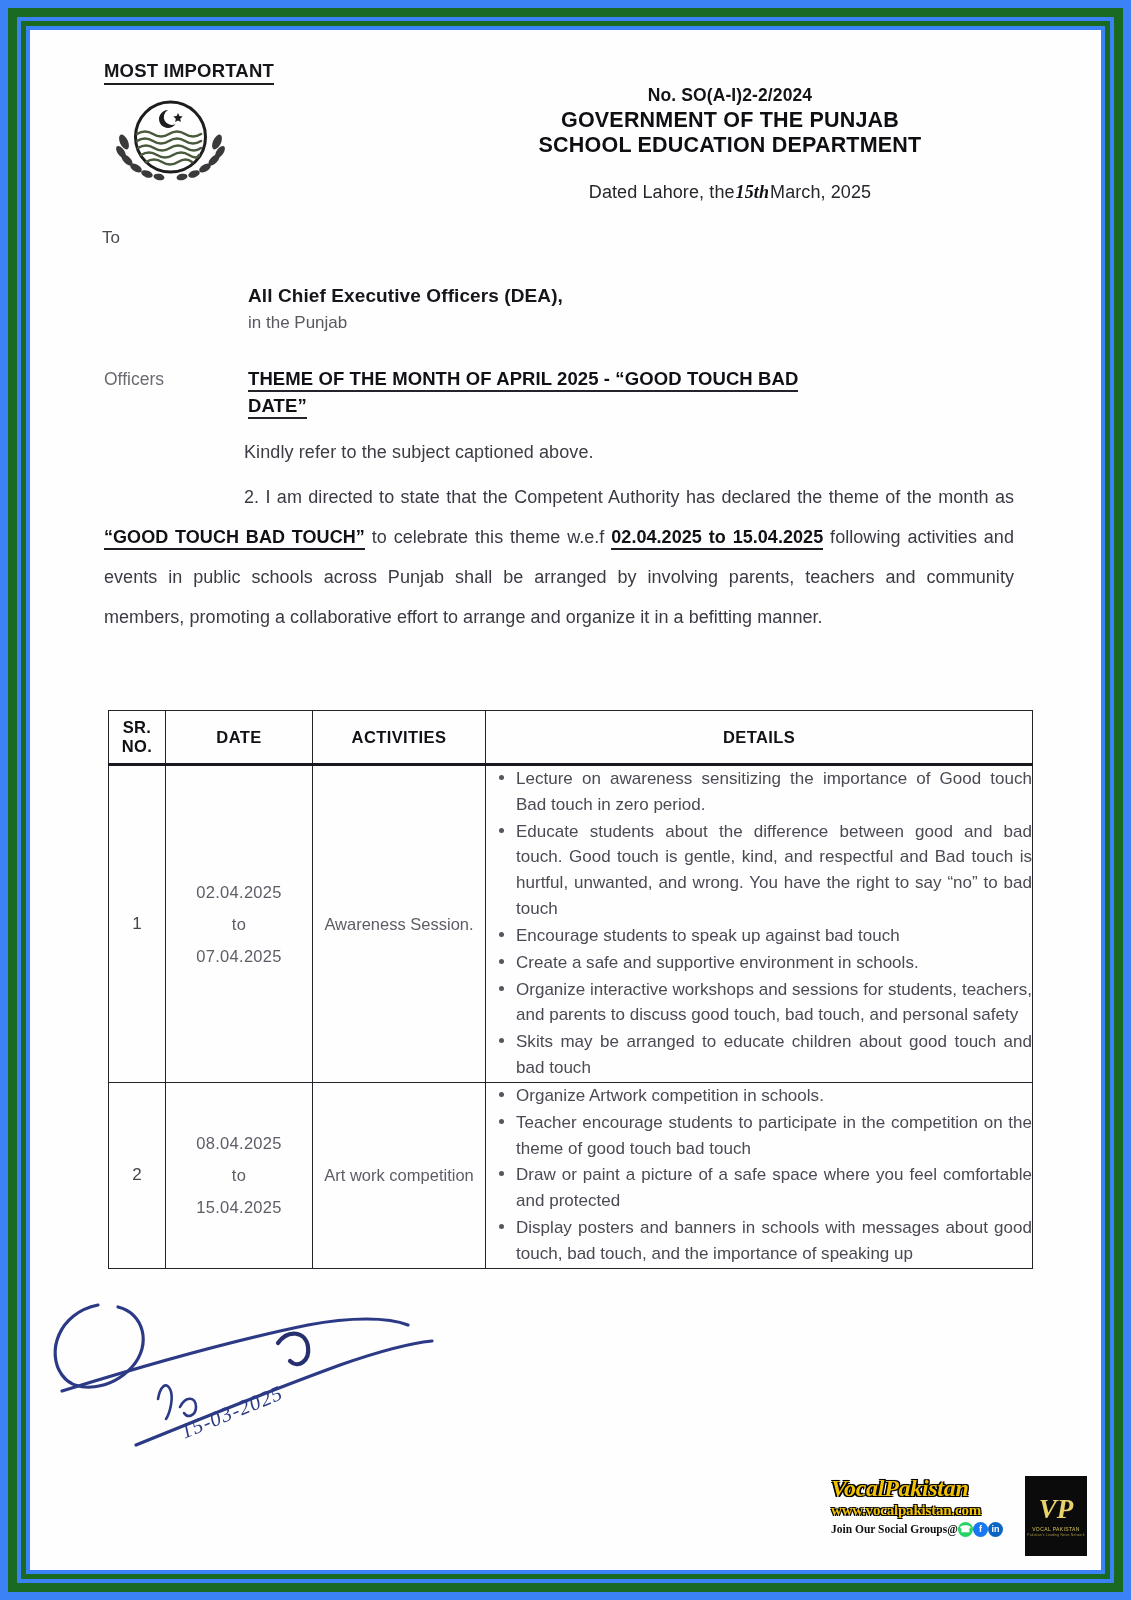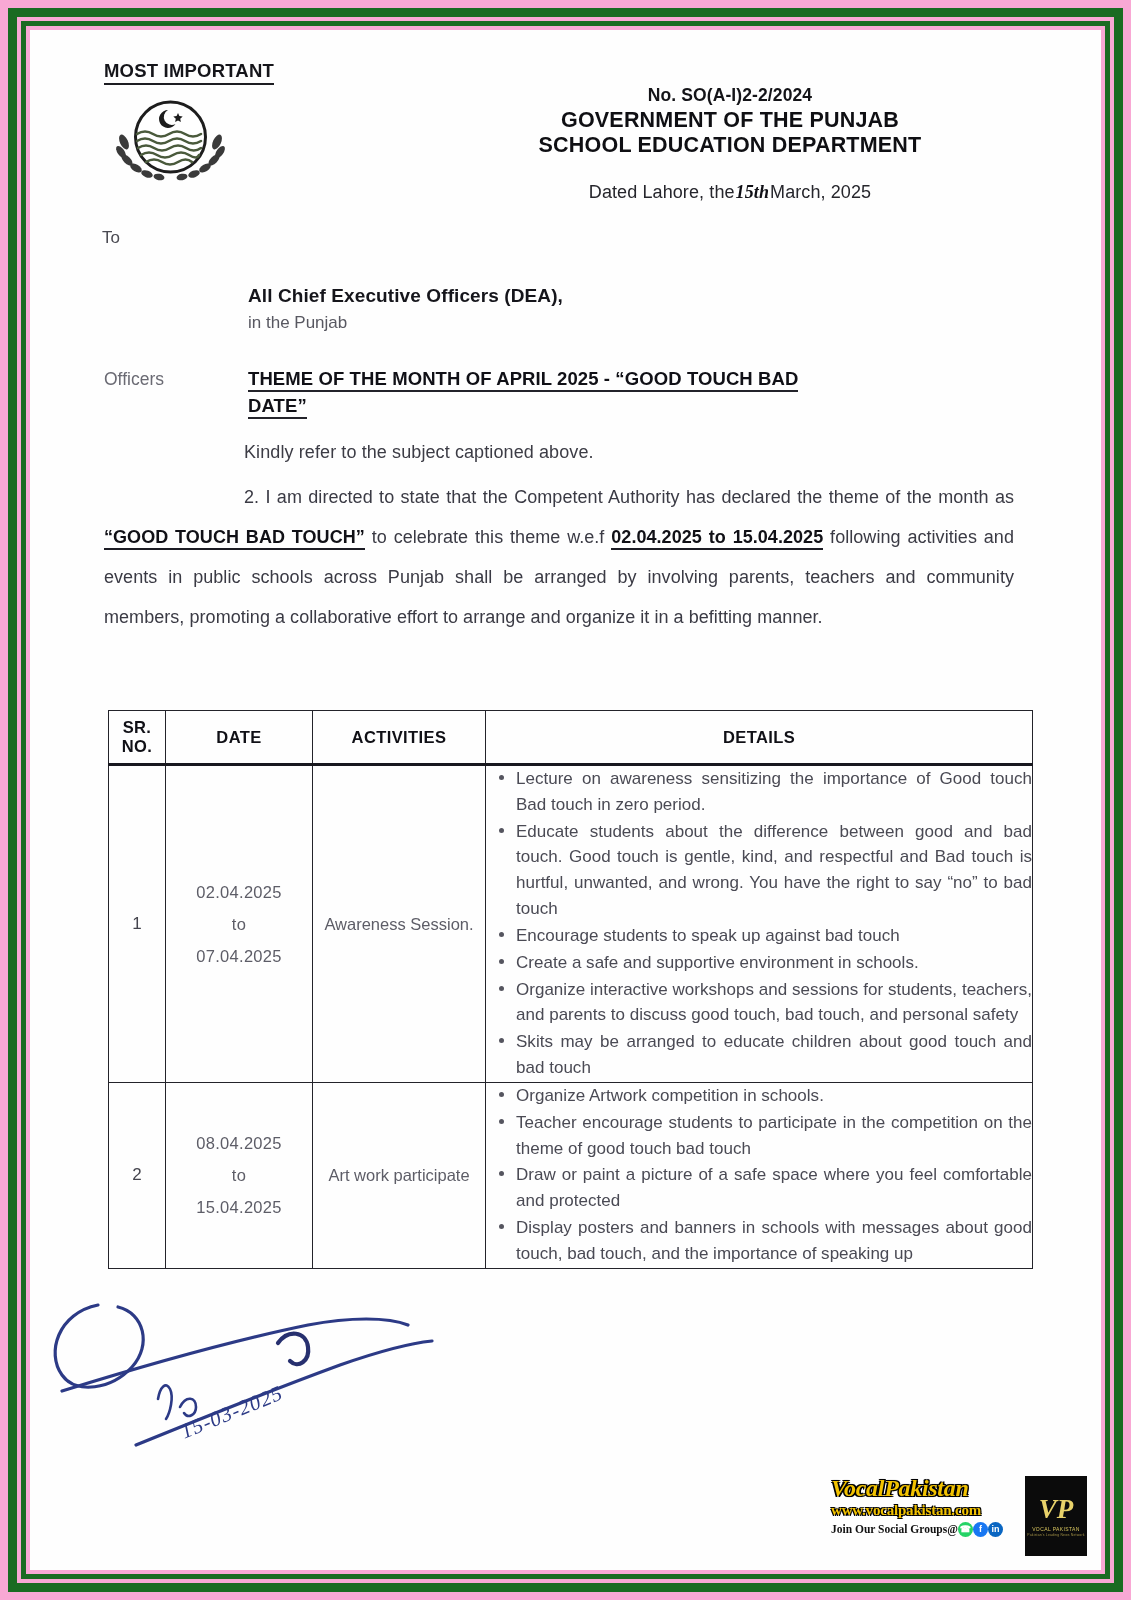--- a/index.html
+++ b/index.html
@@ -6,21 +6,21 @@
   body{
     width:1131px;height:1600px;
     background:#ffffff;
     font-family:"Liberation Sans", sans-serif;
     overflow:hidden;
   }
   .page{
     position:relative;
     width:1131px;height:1600px;
     box-sizing:border-box;
-    background:#f9a8d4;
+    background:#3b82f6;
   }
   
   .frame-outer{
     position:absolute;left:8px;top:8px;right:8px;bottom:8px;
     border:9px solid #1a6b21;
     box-sizing:border-box;
   }
   .frame-inner{
     position:absolute;left:21px;top:21px;right:21px;bottom:21px;
     border:5px solid #1a6b21;
@@ -352,21 +352,21 @@
             </ul>
           </td>
         </tr>
         <tr>
           <td class="cell-sr">2</td>
           <td class="cell-date">
             <div>08.04.2025</div>
             <div>to</div>
             <div>15.04.2025</div>
           </td>
-          <td class="cell-act">Art work participate</td>
+          <td class="cell-act">Art work competition</td>
           <td class="cell-det">
             <ul>
               <li>Organize Artwork competition in schools.</li>
               <li>Teacher encourage students to participate in the competition on the theme of good touch bad touch</li>
               <li>Draw or paint a picture of a safe space where you feel comfortable and protected</li>
               <li>Display posters and banners in schools with messages about good touch, bad touch, and the importance of speaking up</li>
             </ul>
           </td>
         </tr>
       </tbody>

